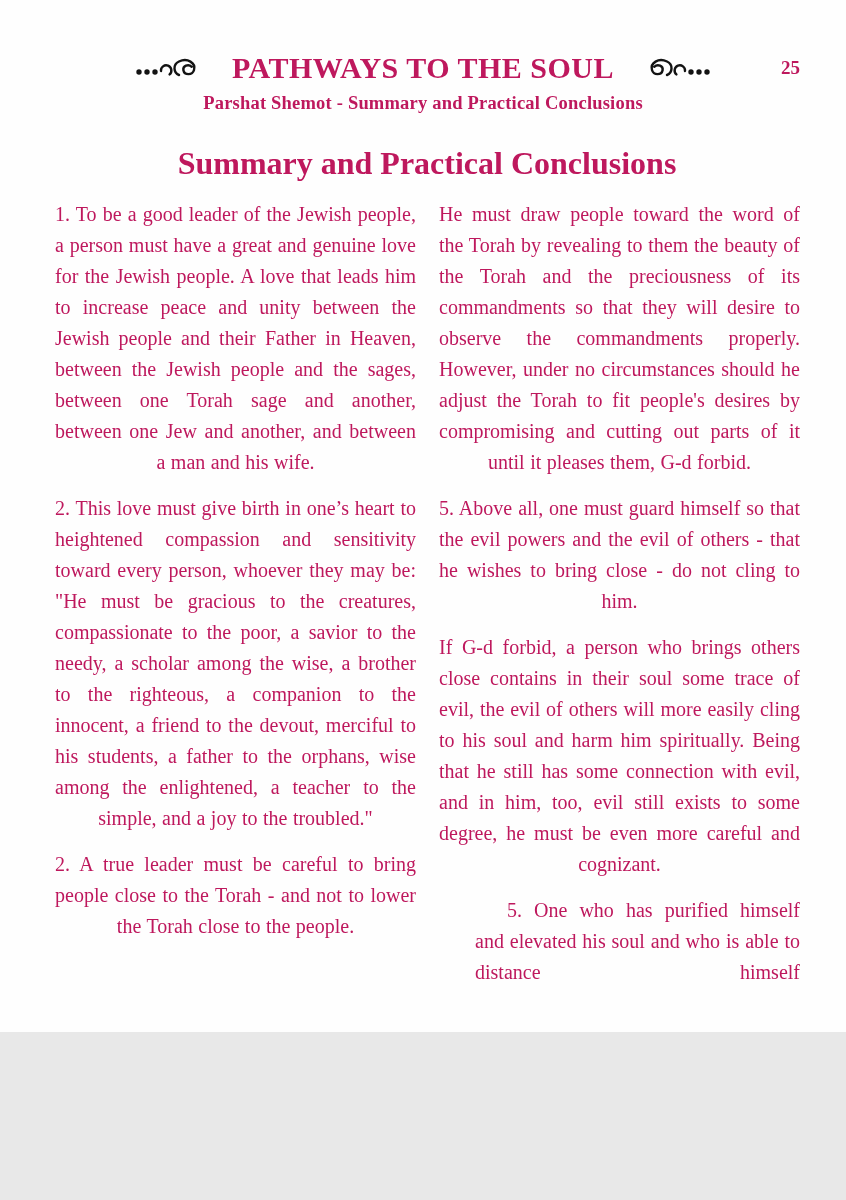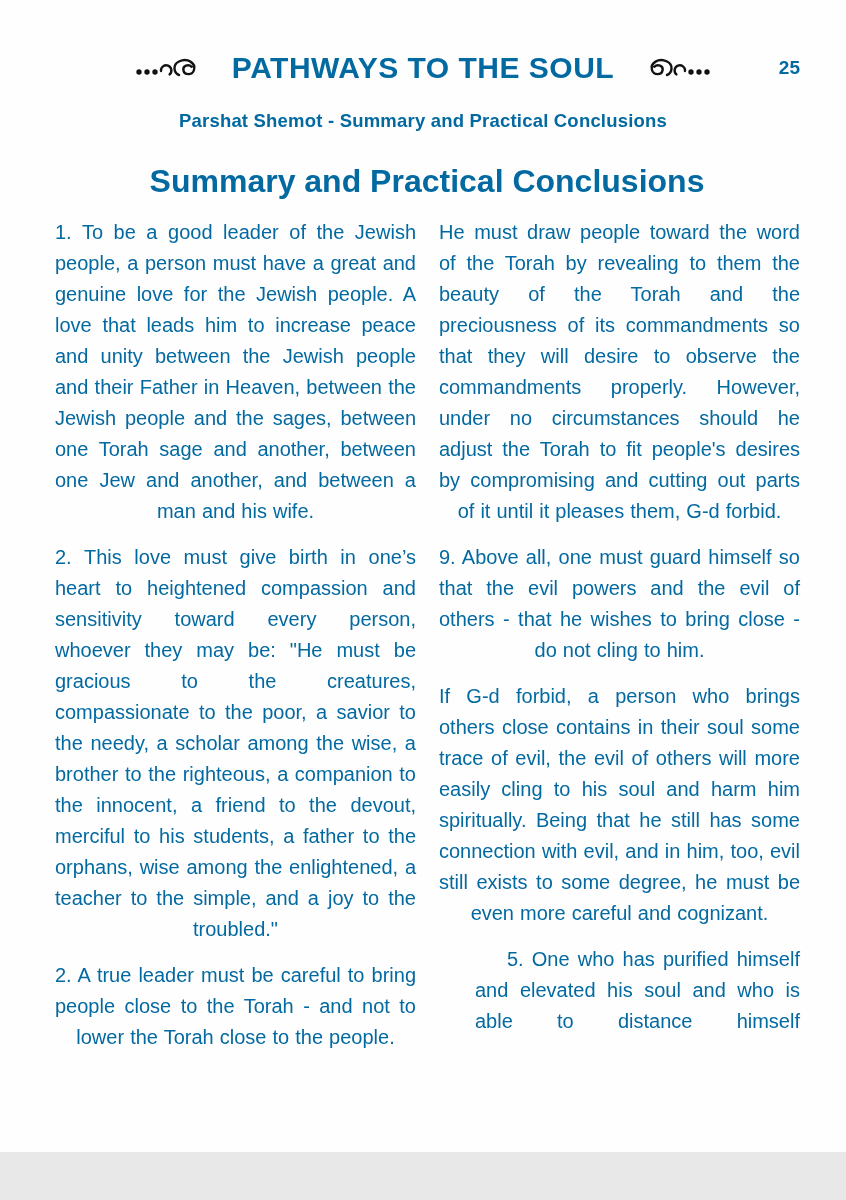--- a/index.html
+++ b/index.html
@@ -1,24 +1,24 @@
 <!DOCTYPE html>
 <html><head>
 <meta charset="utf-8">
 <style>
   html, body { margin: 0; padding: 0; background: #e8e8e8; }
   .page {
     position: relative;
     width: 846px;
-    height: 1152px;
+    height: 1032px;
     margin: 0 auto;
     background: #fefefe;
     overflow: hidden;
-    color: #0369a1;
-    font-family: Liberation Sans, sans-serif;
+    color: #be185d;
+    font-family: Liberation Serif, serif;
   }
   .header { position: relative; text-align: center; padding-top: 48px; }
   .title-row {
     display: flex;
     justify-content: center;
     align-items: center;
     gap: 10px;
     height: 40px;
   }
   .book-title {
@@ -33,21 +33,21 @@
   .page-number {
     position: absolute;
     top: 57px;
     right: 46px;
     font-size: 19px;
     font-weight: bold;
   }
   .chapter-subtitle {
     font-size: 18.5px;
     font-weight: bold;
-    margin-top: 22px;
+    margin-top: 5px;
     letter-spacing: 0.2px;
   }
   .section-heading {
     text-align: center;
     font-size: 32px;
     font-weight: bold;
     margin: 31px 0 17px 8px;
   }
   .content {
     display: flex;
@@ -104,19 +104,19 @@
   <h2 class="section-heading">Summary and Practical Conclusions</h2>
 
   <div class="content">
     <div class="col">
       <p class="para">1. To be a good leader of the Jewish people, a person must have a great and genuine love for the Jewish people. A love that leads him to increase peace and unity between the Jewish people and their Father in Heaven, between the Jewish people and the sages, between one Torah sage and another, between one Jew and another, and between a man and his wife.</p>
       <p class="para">2. This love must give birth in one’s heart to heightened compassion and sensitivity toward every person, whoever they may be: "He must be gracious to the creatures, compassionate to the poor, a savior to the needy, a scholar among the wise, a brother to the righteous, a companion to the innocent, a friend to the devout, merciful to his students, a father to the orphans, wise among the enlightened, a teacher to the simple, and a joy to the troubled."</p>
       <p class="para">2. A true leader must be careful to bring people close to the Torah - and not to lower the Torah close to the people.</p>
     </div>
     <div class="col">
       <p class="para">He must draw people toward the word of the Torah by revealing to them the beauty of the Torah and the preciousness of its commandments so that they will desire to observe the commandments properly. However, under no circumstances should he adjust the Torah to fit people's desires by compromising and cutting out parts of it until it pleases them, G-d forbid.</p>
-      <p class="para">9. Above all, one must guard himself so that the evil powers and the evil of others - that he wishes to bring close - do not cling to him.</p>
+      <p class="para">5. Above all, one must guard himself so that the evil powers and the evil of others - that he wishes to bring close - do not cling to him.</p>
       <p class="para">If G-d forbid, a person who brings others close contains in their soul some trace of evil, the evil of others will more easily cling to his soul and harm him spiritually. Being that he still has some connection with evil, and in him, too, evil still exists to some degree, he must be even more careful and cognizant.</p>
       <p class="para indent-first justify-last">5. One who has purified himself and elevated his soul and who is able to distance himself</p>
     </div>
   </div>
 
 </div>
 
 </body></html>

